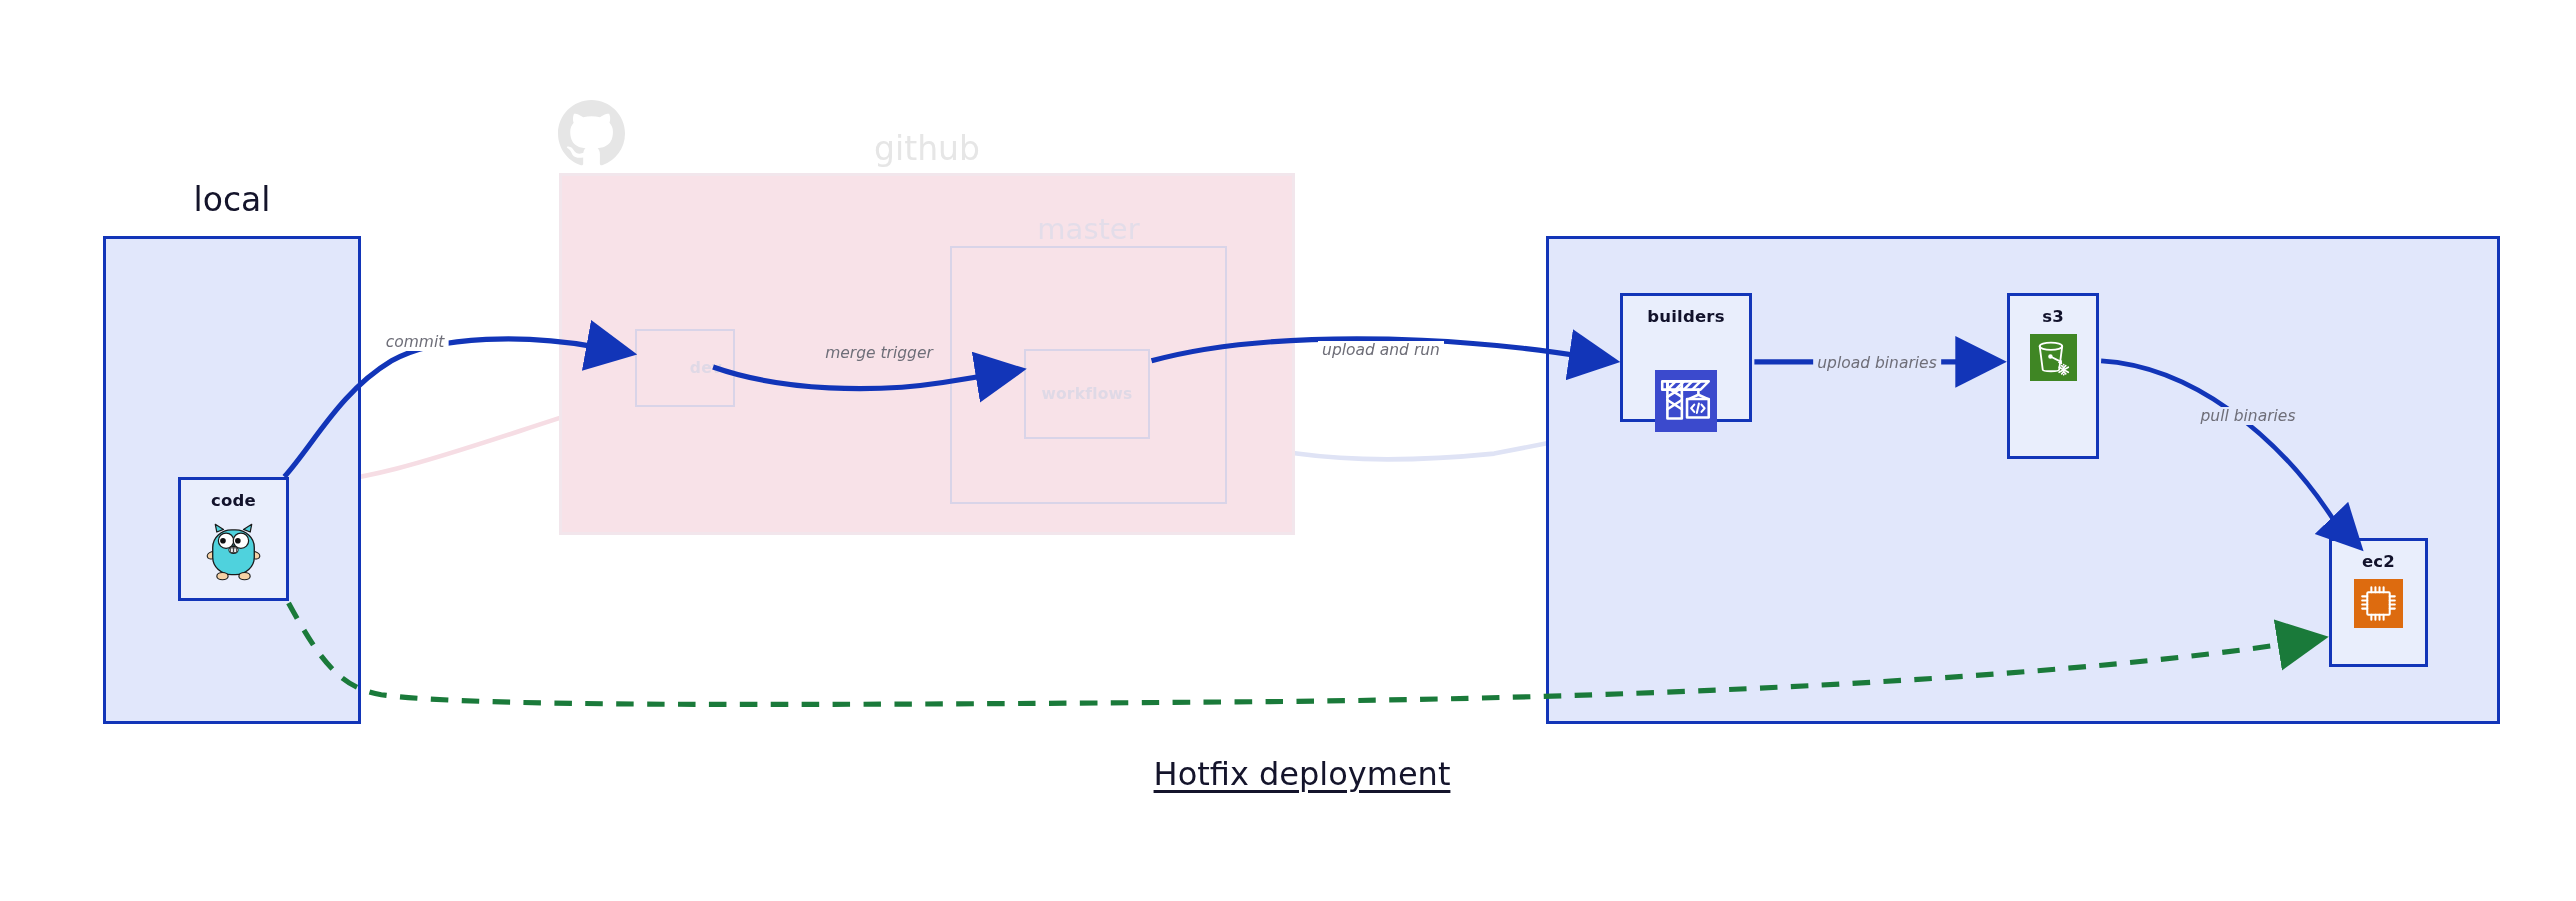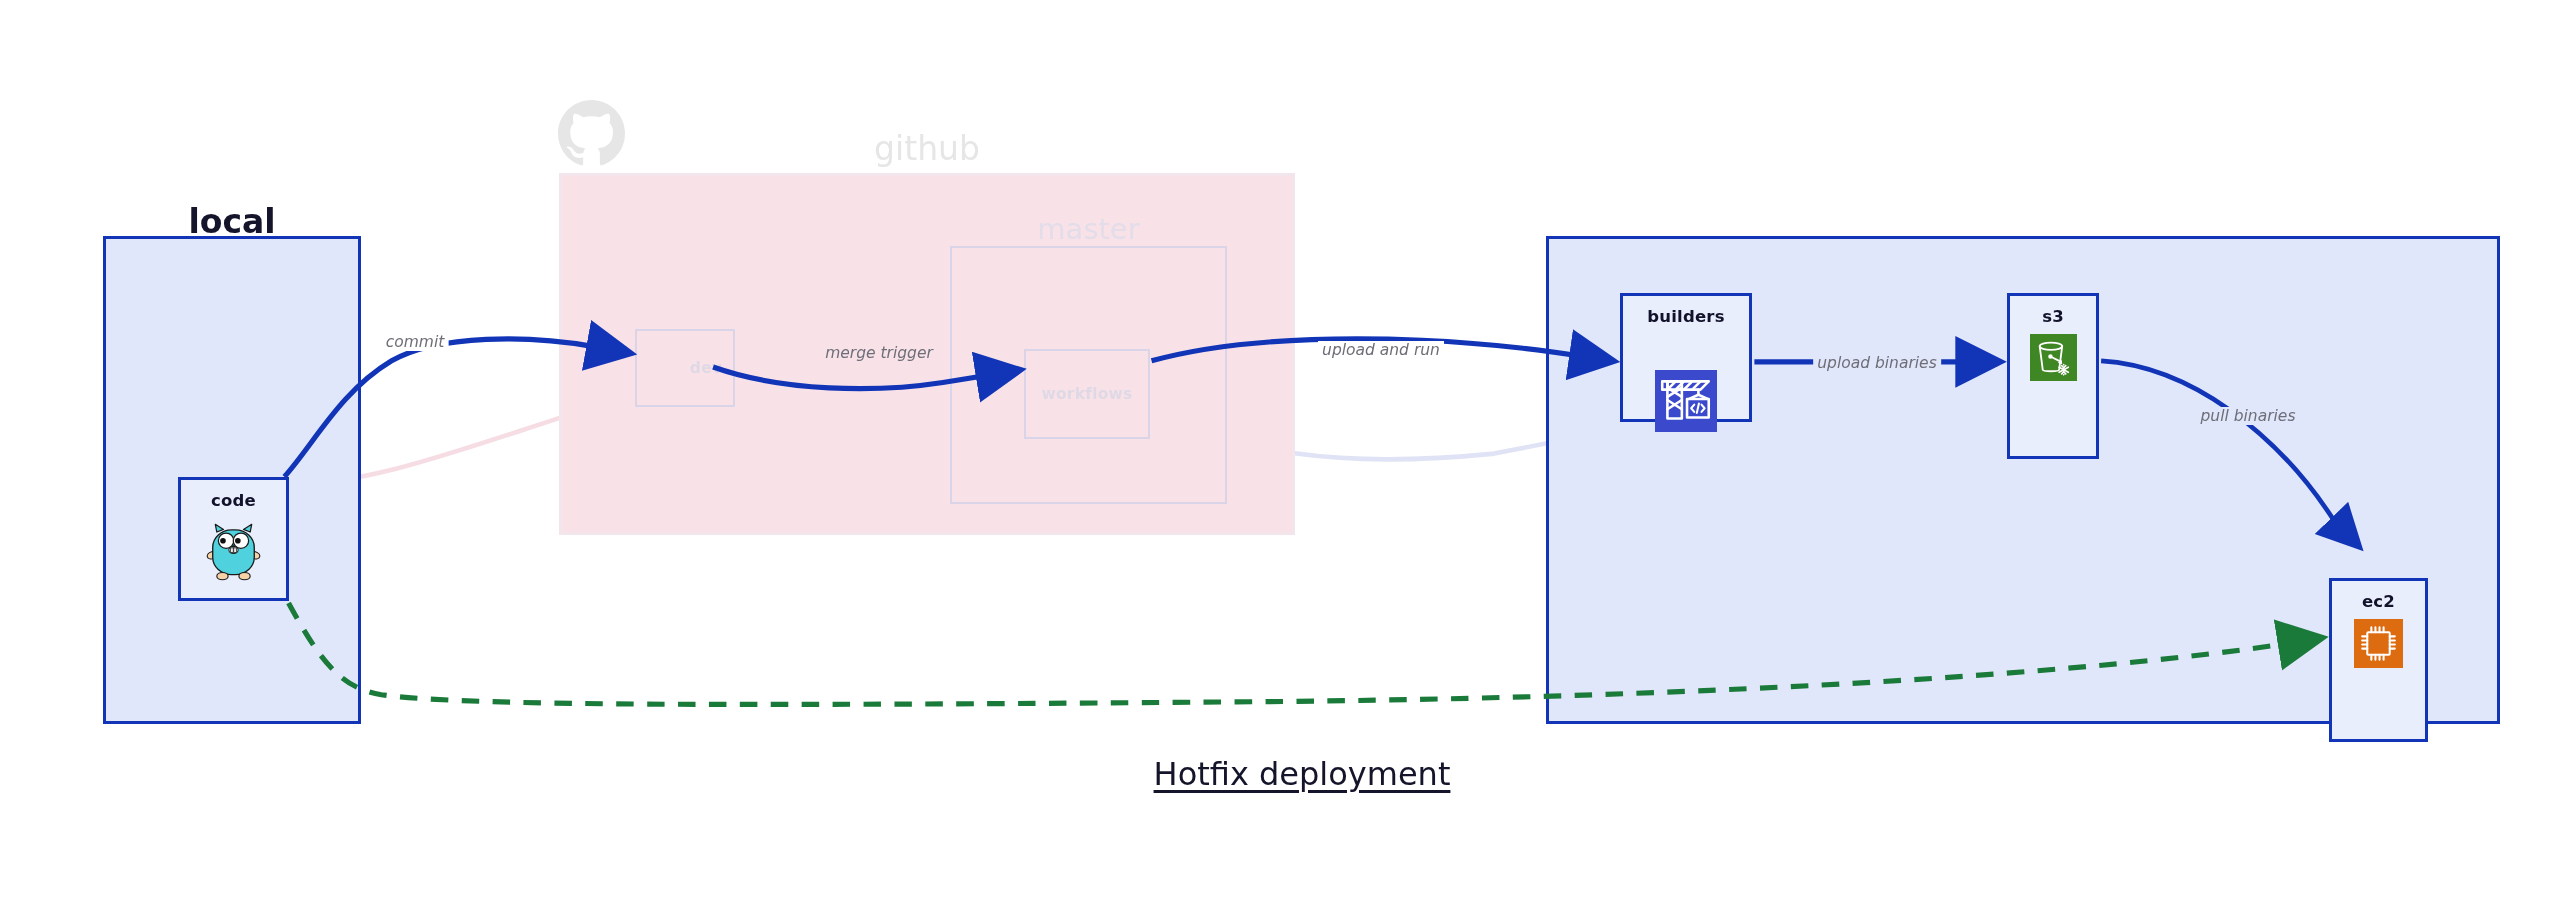--- a/index.html
+++ b/index.html
@@ -174,21 +174,21 @@
 
   <div class="node node-faded" style="left:635px; top:329px; width:100px; height:78px;padding-left:42px;">
     <span class="node-label">dev</span>
   </div>
 
   <div class="node node-faded" style="left:1024px; top:349px; width:126px; height:90px;">
     <span class="node-label">workflows</span>
   </div>
 
   <div class="cluster cluster-local" style="left:103px; top:236px; width:258px; height:488px;"></div>
-  <div class="cluster-title title-local" style="left:103px; top:202px; width:258px;font-weight:bold;">local</div>
+  <div class="cluster-title title-local" style="left:103px; top:180px; width:258px;">local</div>
 
   <div class="node" style="left:178px; top:477px; width:111px; height:124px;">
     <span class="node-label">code</span>
     <span class="node-icon">
       <svg width="59" height="67" viewBox="0 0 115 130">
 
         <ellipse cx="17" cy="72" rx="11" ry="7" fill="#f6d2a6" stroke="#1a1a1a" stroke-width="2.2" transform="rotate(-18 17 72)"></ellipse>
         <ellipse cx="98" cy="72" rx="11" ry="7" fill="#f6d2a6" stroke="#1a1a1a" stroke-width="2.2" transform="rotate(18 98 72)"></ellipse>
 
         <rect x="17" y="23" width="81" height="87" rx="37" ry="34" fill="#4fd2dd" stroke="#1a1a1a" stroke-width="2.6"></rect>
@@ -260,21 +260,21 @@
           <path d="M66,60 L66,80"></path>
           <path d="M57,65 L75,75"></path>
           <path d="M75,65 L57,75"></path>
           <path d="M62,62 L66,66 L70,62"></path>
           <path d="M62,78 L66,74 L70,78"></path>
         </g>
       </svg>
     </span>
   </div>
 
-  <div class="node" style="left:2329px; top:578px; width:99px; height:164px;">
+  <div class="node" style="left:2329px; top:538px; width:99px; height:129px;">
     <span class="node-label">ec2</span>
     <span class="node-icon">
       <svg width="49" height="49" viewBox="0 0 96 96">
         <rect x="0" y="0" width="96" height="96" fill="#dd6b0f"></rect>
         <g fill="none" stroke="#ffffff" stroke-width="4" stroke-linecap="round">
           <rect x="26" y="26" width="44" height="44" rx="2"></rect>
           <path d="M34,26 L34,16 M42,26 L42,16 M50,26 L50,16 M58,26 L58,16
                    M34,70 L34,80 M42,70 L42,80 M50,70 L50,80 M58,70 L58,80
                    M26,34 L16,34 M26,42 L16,42 M26,50 L16,50 M26,58 L16,58
                    M70,34 L80,34 M70,42 L80,42 M70,50 L80,50 M70,58 L80,58"></path>

